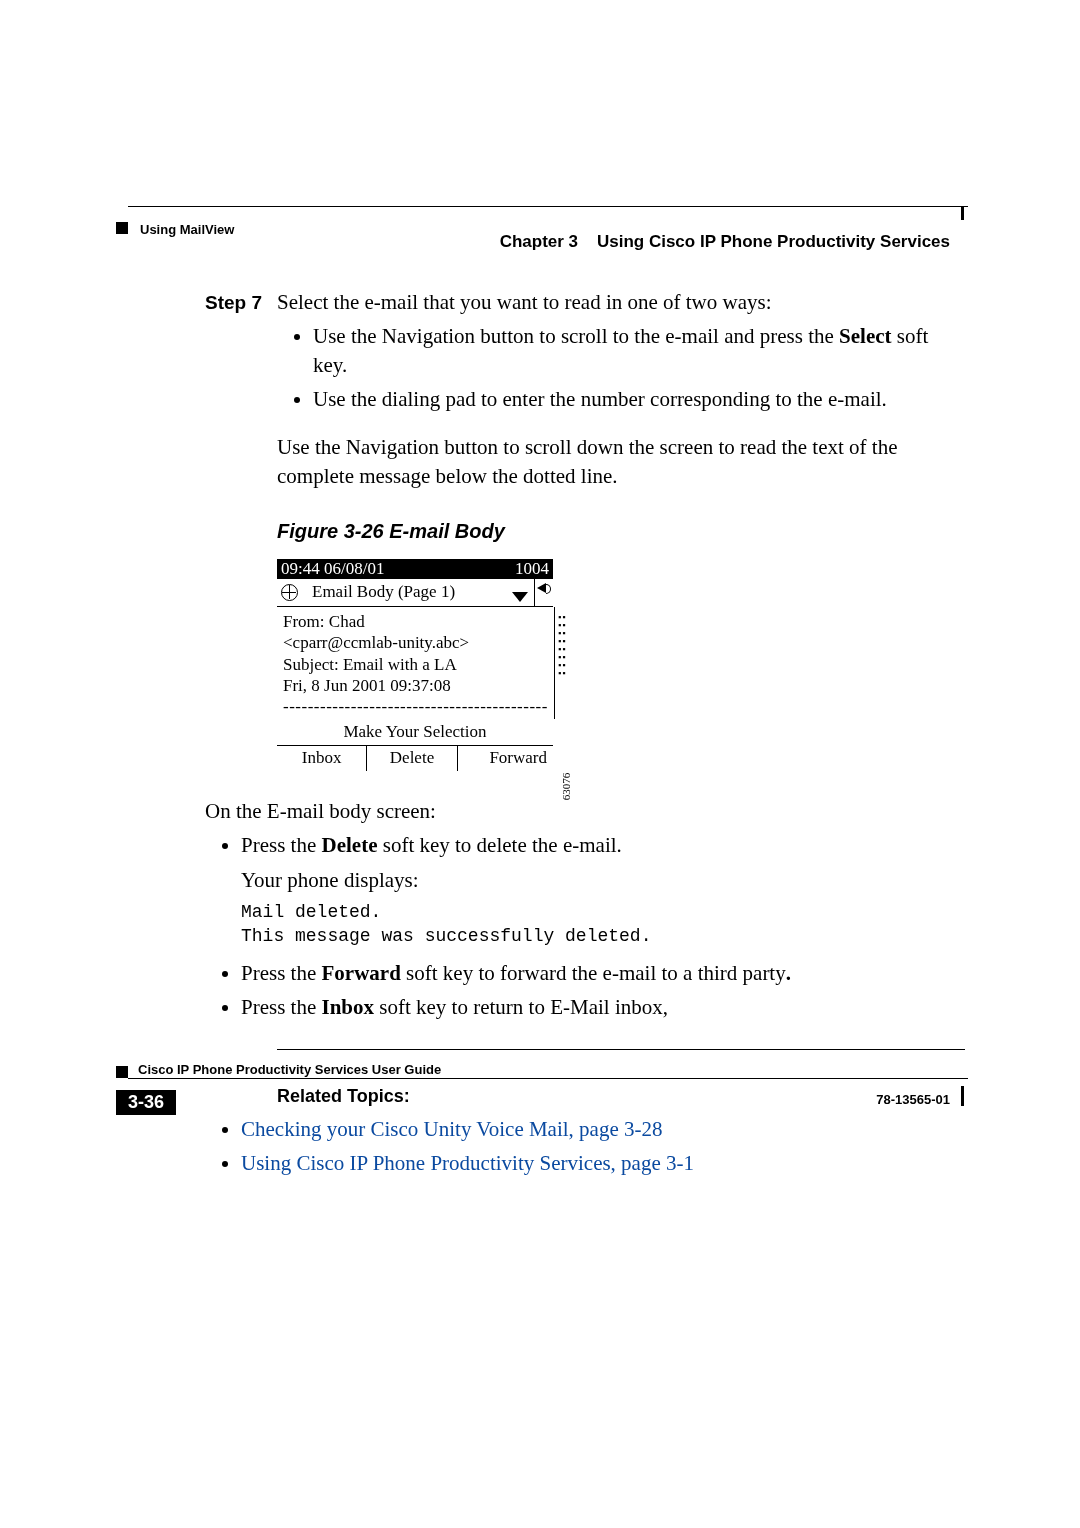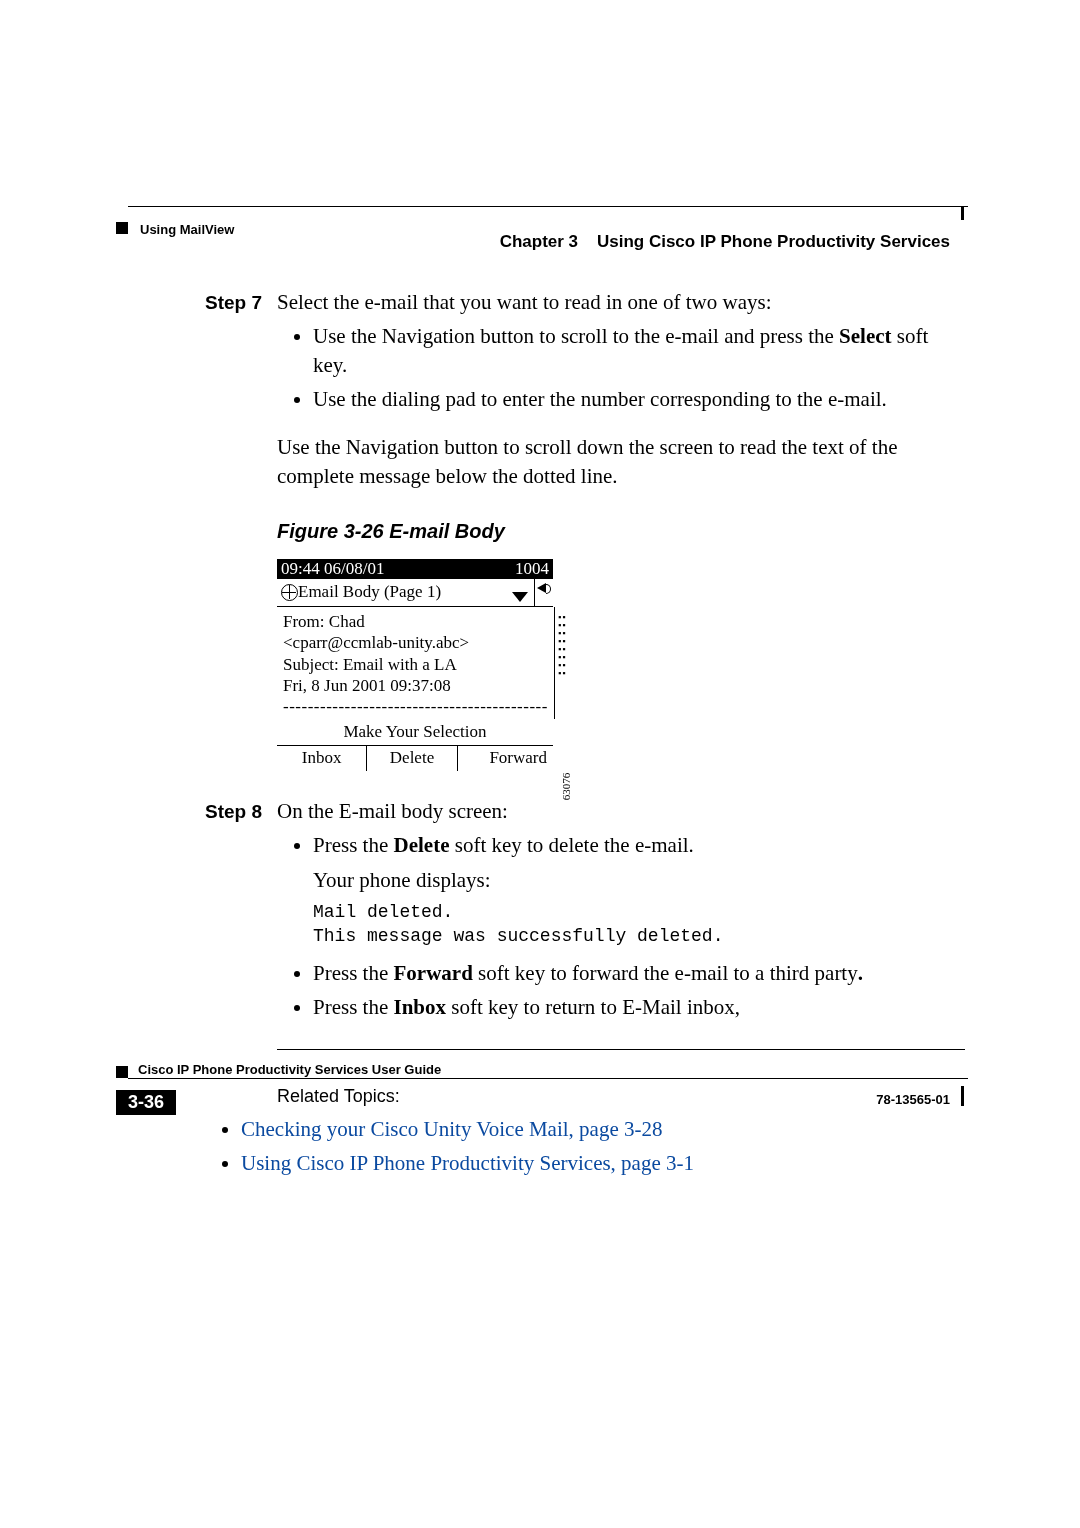--- a/index.html
+++ b/index.html
@@ -105,21 +105,21 @@
     display: flex;
     justify-content: space-between;
     padding: 0 4px;
     font-size: 17px;
     line-height: 20px;
   }
   .phone-title {
     border-bottom: 1px solid #000;
     display: flex;
     align-items: center;
-    gap: 0;
+    gap: 14px;
     padding: 2px 4px;
     position: relative;
   }
   .phone-title .caret {
     position: absolute;
     right: 6px;
     top: 7px;
   }
   .phone-body-area {
     display: flex;
@@ -196,21 +196,21 @@
   
   .mono {
     font-family: "Courier New", Courier, monospace;
     font-size: 18px;
     white-space: pre;
     margin: 6px 0 10px 0;
   }
   .hr-thin { border-top: 1.5px solid #000; margin: 18px 0 34px 72px; width:688px;}
   .related-h {
     font-family: Arial, Helvetica, sans-serif;
-    font-weight: normal;
+    font-weight: bold;
     font-size: 18px;
     margin-left: 72px;
   }
   .related-list { margin: 8px 0 0 72px; padding-left: 36px; }
   .related-list li { margin: 4px 0; }
   .related-list a { color: #0b4aa0; text-decoration: none; }
   
   .ftr-line {
     position: absolute;
     left: 128px;
@@ -320,21 +320,20 @@
         <div>Inbox</div>
         <div>Delete</div>
         <div style="text-align:right;padding-right:6px;">Forward</div>
       </div>
       <div class="phone-id">63076</div>
     </div>
 
     <div style="height:26px"></div>
 
     <div class="step-row">
-      <div class="step-label">Step 8</div>
       <div class="step-content">
         <div>On the E-mail body screen:</div>
         <ul class="bullets">
           <li>
             <span>Press the </span><b>Delete</b><span> soft key to delete the e-mail.</span>
             <div style="height:6px"></div>
             <div>Your phone displays:</div>
             <div class="mono">Mail deleted.
 This message was successfully deleted.</div>
           </li>

